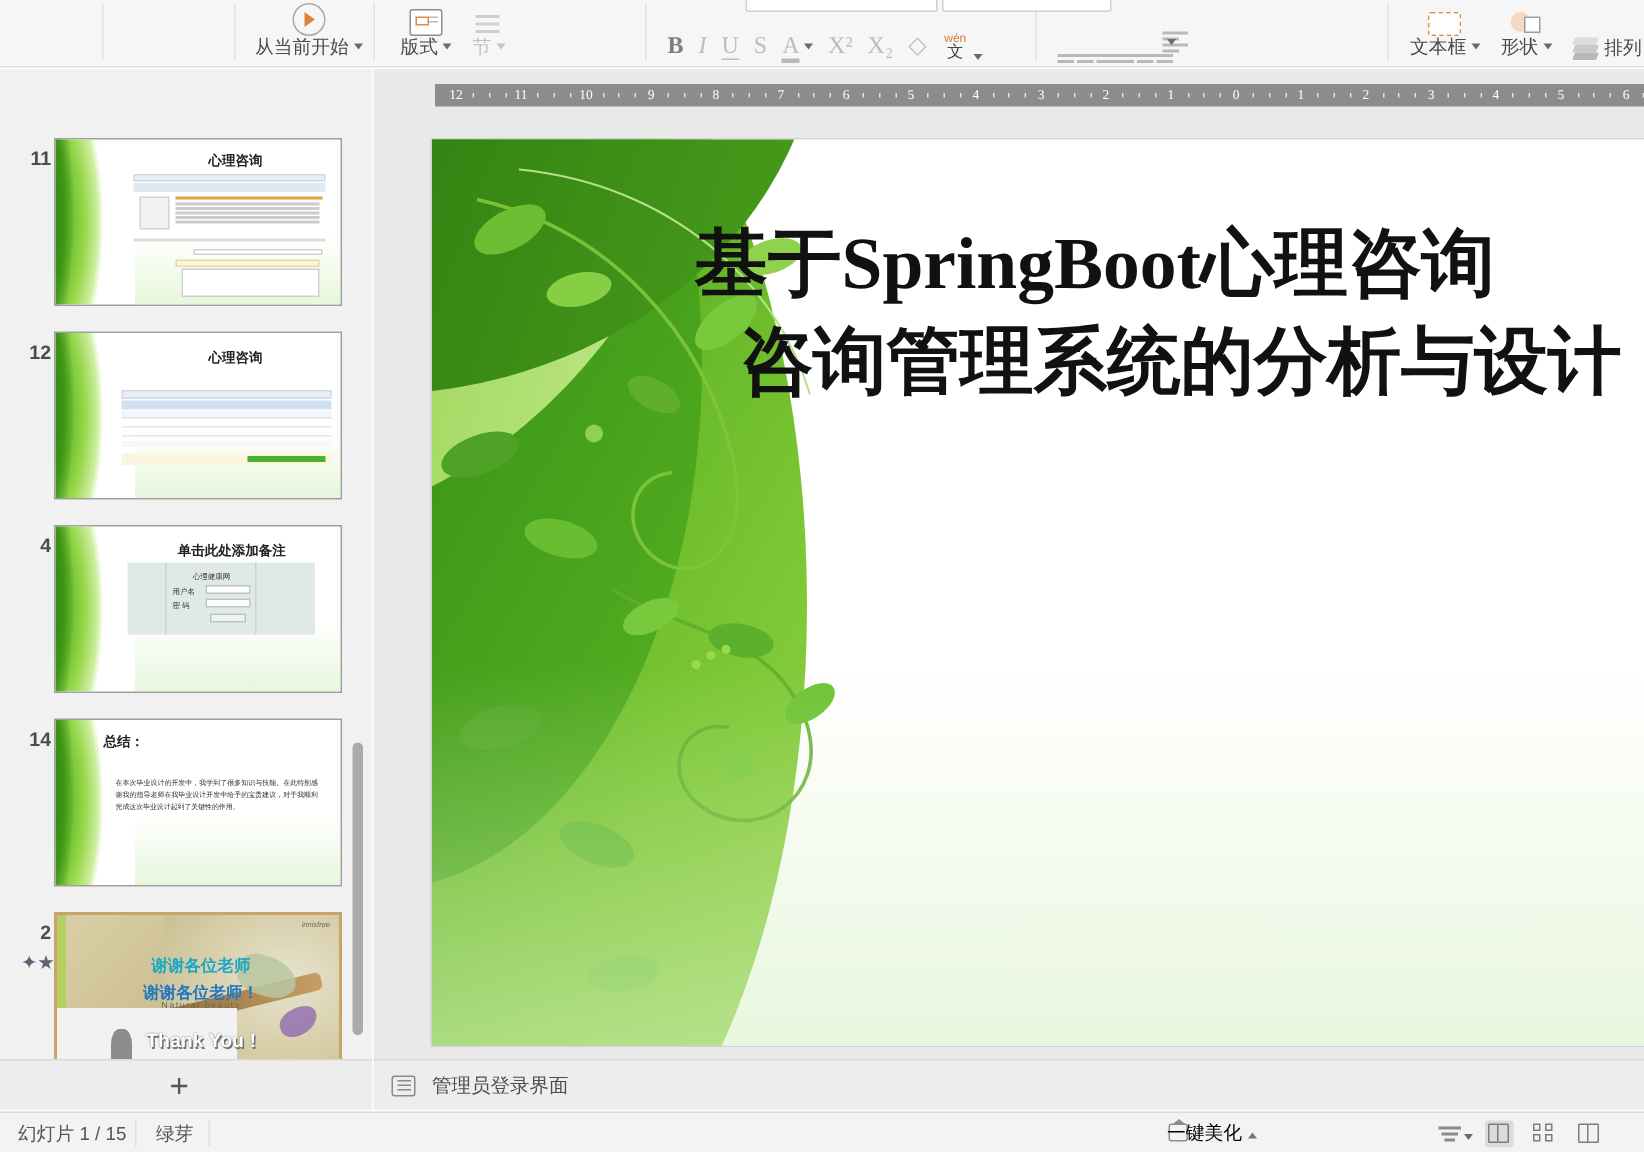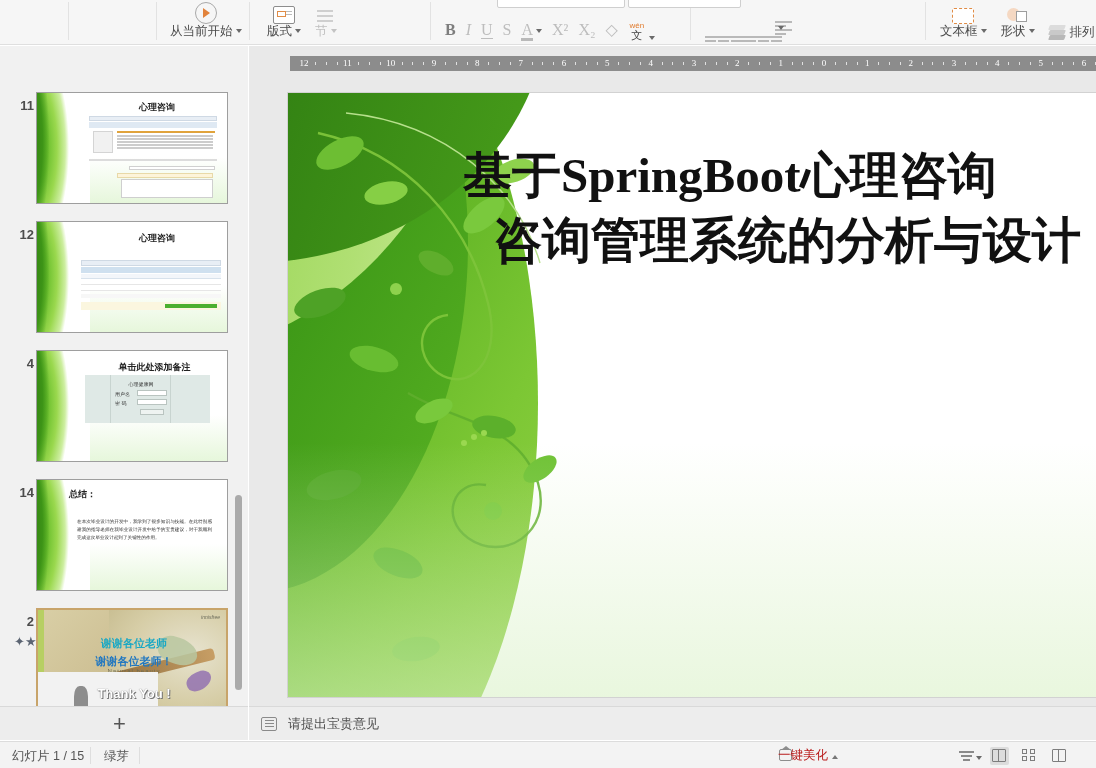--- a/index.html
+++ b/index.html
@@ -131,21 +131,21 @@
   .notes .nic:before{content:"";position:absolute;left:2.5px;top:2.5px;width:9px;height:1.2px;background:#8a8a8a;box-shadow:0 3px 0 #8a8a8a,0 6px 0 #8a8a8a;}
   .notes .ntx{margin-left:11px;font-size:13px;color:#4d4d4d;}
 
   .addslide{position:absolute;left:0;top:706px;width:248px;height:34px;background:#ededed;border-top:1px solid #d9d9d9;}
   .addslide .plus{position:absolute;left:113px;top:6px;font-size:22px;color:#555;line-height:22px;}
 
   
   .status{position:absolute;left:0;top:741px;width:1096px;height:27px;background:#f3f3f3;border-top:1px solid #dcdcdc;}
   .st-item{position:absolute;top:6px;font-size:12.5px;color:#555;}
   .st-div{position:absolute;top:5px;width:1px;height:17px;background:#dedede;}
-  .beaut{position:absolute;left:778px;top:5px;font-size:12.5px;color:#b91c1c;}
+  .beaut{position:absolute;left:778px;top:5px;font-size:12.5px;color:#000000;}
   .ic-diamond{position:absolute;left:779px;top:7px;width:13px;height:12px;border:1.3px solid #8d8d8d;border-radius:2px;}
   .ic-diamond:after{content:"";position:absolute;left:1px;top:-4px;border-left:5.5px solid transparent;border-right:5.5px solid transparent;border-bottom:4px solid #8d8d8d;}
   .up-caret{display:inline-block;width:0;height:0;border-left:3.5px solid transparent;border-right:3.5px solid transparent;border-bottom:4.5px solid #777;margin-left:4px;}
 
   .vbtn{position:absolute;top:5px;width:19px;height:18px;}
   .vbtn.act{background:#dcdcdc;border-radius:2px;}
   .vb-ico{position:absolute;left:2px;top:2px;width:14px;height:13px;border:1.4px solid #7d7d7d;border-radius:1px;}
   .vb-ico.split:after{content:"";position:absolute;left:5px;top:0;width:1.4px;height:11px;background:#7d7d7d;}
   .vb-ico.grid{border:none;}
   .vb-ico.grid i{position:absolute;width:5px;height:5px;border:1.3px solid #7d7d7d;}
@@ -528,21 +528,21 @@
 
       <div class="slide-title">
         <span>基于</span><span class="lat">SpringBoot</span><span>心理咨询</span>
         <span class="l2">咨询管理系统的分析与设计</span>
       </div>
     </div>
   </div>
 
   <div class="notes">
     <div class="nic"></div>
-    <div class="ntx">请提出宝贵意见</div>
+    <div class="ntx">管理员登录界面</div>
   </div>
 
   <div class="status">
     <div class="st-item" style="left:12px;">幻灯片 1 / 15</div>
     <div class="st-div" style="left:90px;"></div>
     <div class="st-div" style="left:139px;"></div>
     <div class="st-item" style="left:104px;">绿芽</div>
 
     <div class="ic-diamond"></div>
     <div class="beaut">

